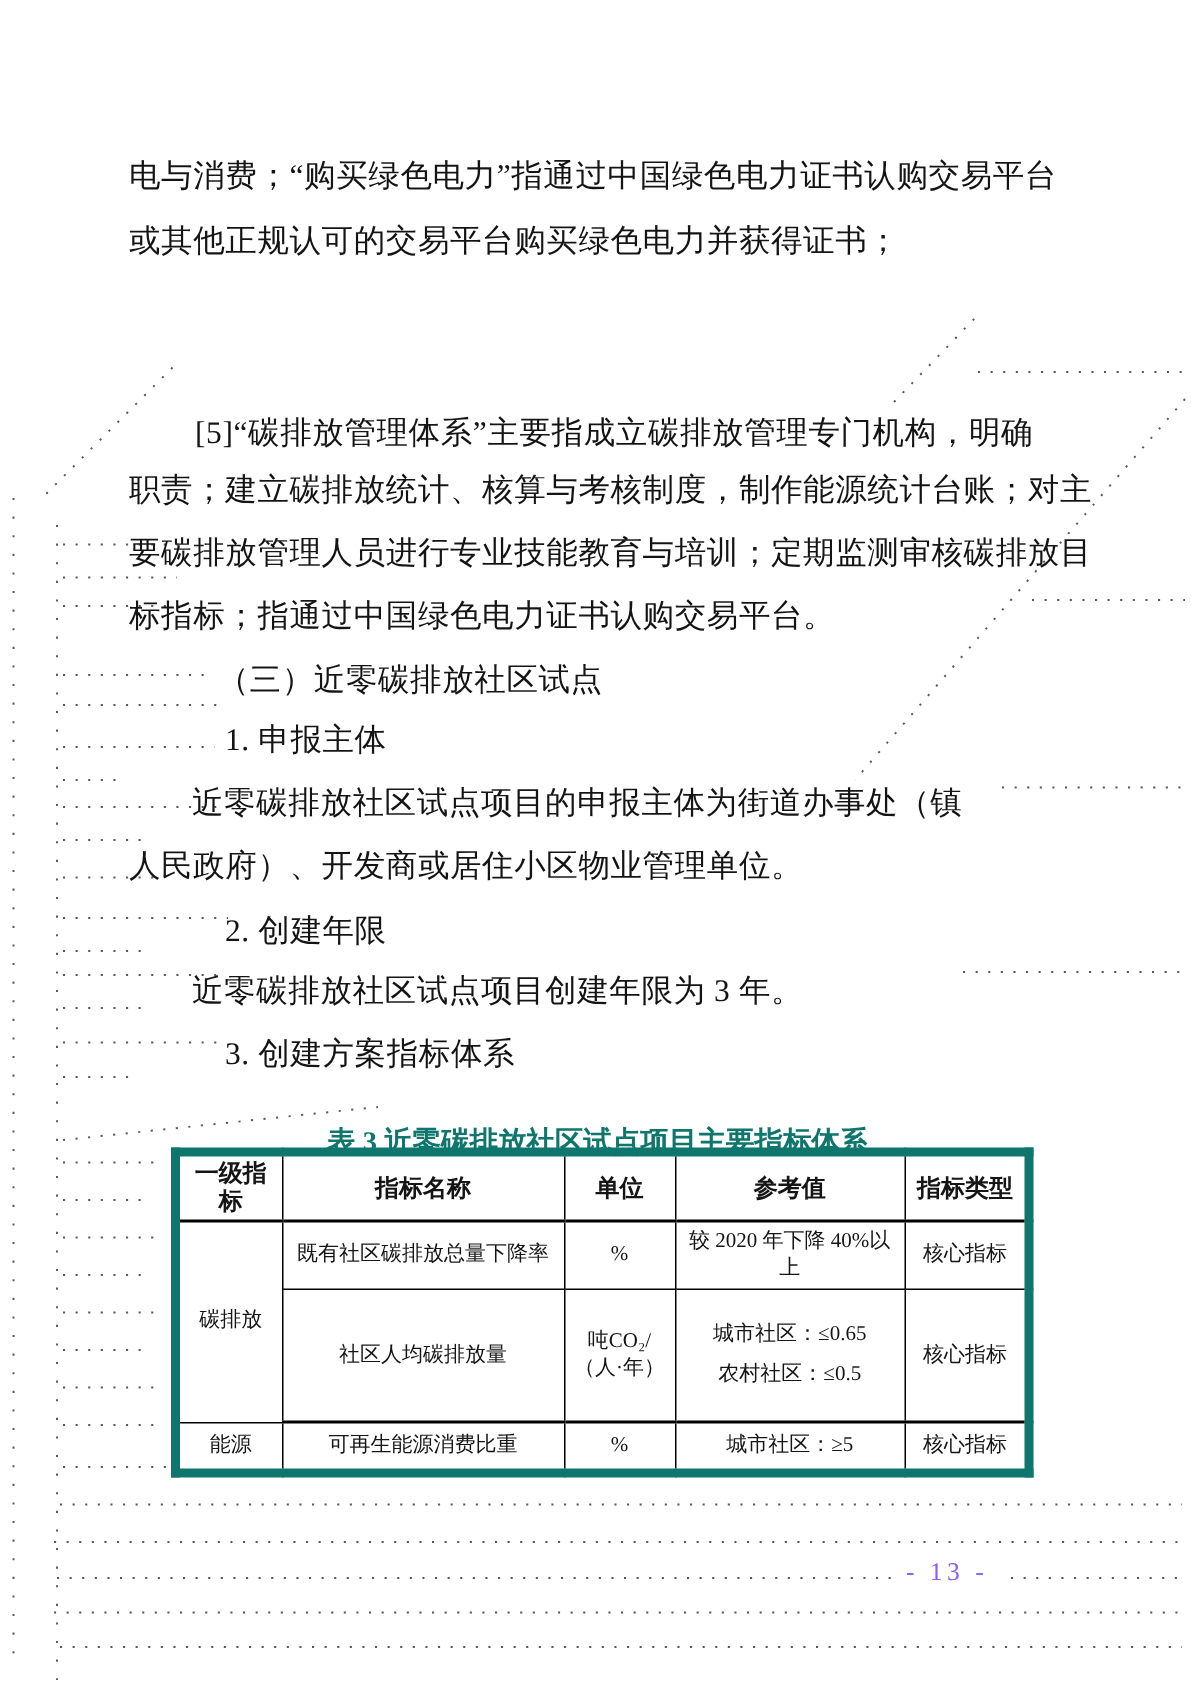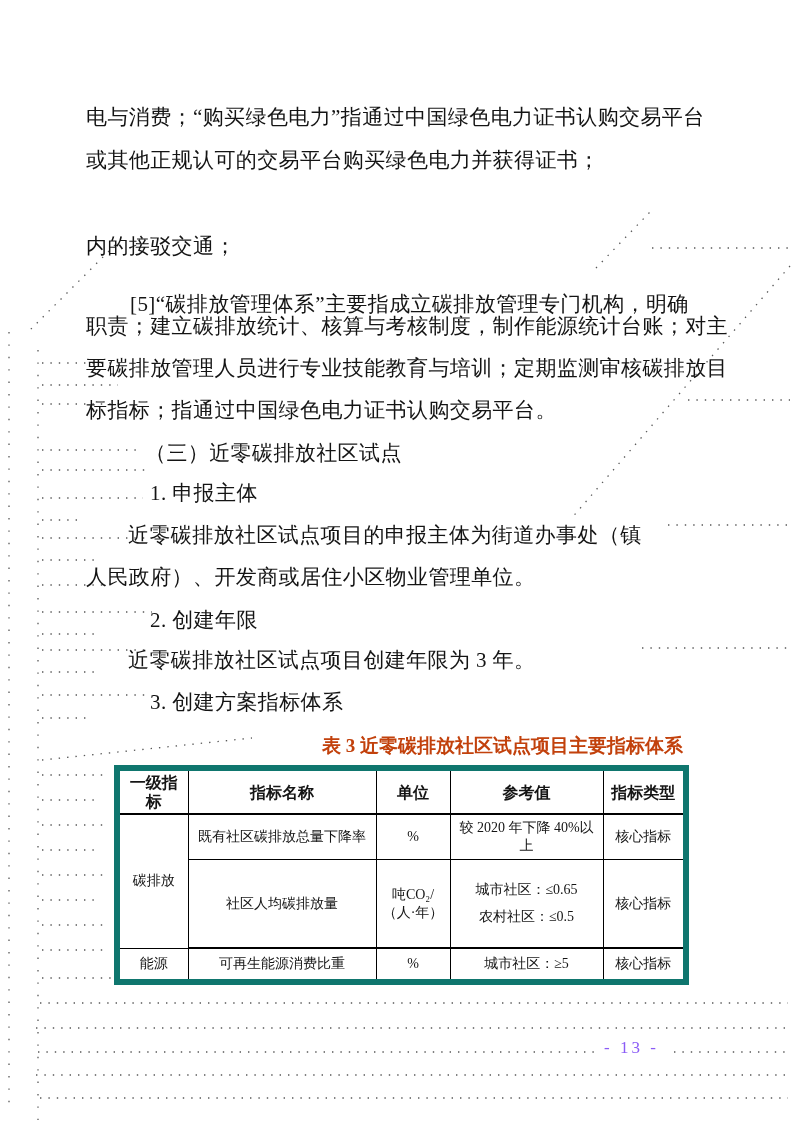--- a/index.html
+++ b/index.html
@@ -18,25 +18,25 @@
     font-size:21px;
     line-height:24px;
     letter-spacing:0.4px;
     color:#141414;
   }
   .ind2{left:130px;}
   .ind3{left:150px;}
   .noind{left:86px;}
   .tbl-caption{
     position:absolute;
-    left:114px;top:733px;width:569px;
-    text-align:right;
+    left:114px;top:748px;width:569px;
+    text-align:center;
     font-weight:bold;
     font-size:19px;
-    color:#c2410c;
+    color:#0f766e;
   }
   table.ind{
     position:absolute;
     left:114px;top:765px;
     width:569px;
     border-collapse:collapse;
     table-layout:fixed;
     border:6px solid #0f766e;
     font-size:14px;
     color:#151515;
@@ -120,22 +120,21 @@
       <line x1="36" y1="1028" x2="788" y2="1028"></line>
       <line x1="38" y1="1052" x2="600" y2="1052"></line>
       <line x1="674" y1="1052" x2="788" y2="1052"></line>
       <line x1="36" y1="1075" x2="788" y2="1075"></line>
       <line x1="40" y1="1098" x2="788" y2="1098"></line>
     </g>
   </svg>
 
   <div class="bl noind" style="top:105px">电与消费；“购买绿色电力”指通过中国绿色电力证书认购交易平台</div>
   <div class="bl noind" style="top:148px">或其他正规认可的交易平台购买绿色电力并获得证书；</div>
-  <div class="bl noind" style="top:234px">内的接驳交通；</div>
-  <div class="bl ind2" style="top:292px">[5]“碳排放管理体系”主要指成立碳排放管理专门机构，明确</div>
+  <div class="bl ind2" style="top:276px">[5]“碳排放管理体系”主要指成立碳排放管理专门机构，明确</div>
   <div class="bl noind" style="top:314px">职责；建立碳排放统计、核算与考核制度，制作能源统计台账；对主</div>
   <div class="bl noind" style="top:356px">要碳排放管理人员进行专业技能教育与培训；定期监测审核碳排放目</div>
   <div class="bl noind" style="top:398px">标指标；指通过中国绿色电力证书认购交易平台。</div>
   <div class="bl ind3" style="top:441px;left:145px">（三）近零碳排放社区试点</div>
   <div class="bl ind3" style="top:481px">1. 申报主体</div>
   <div class="bl noind" style="top:565px">人民政府）、开发商或居住小区物业管理单位。</div>
   <div class="bl ind2" style="top:523px;left:128px">近零碳排放社区试点项目的申报主体为街道办事处（镇</div>
   <div class="bl ind3" style="top:608px">2. 创建年限</div>
   <div class="bl ind2" style="top:648px;left:128px">近零碳排放社区试点项目创建年限为 3 年。</div>
   <div class="bl ind3" style="top:690px">3. 创建方案指标体系</div>

